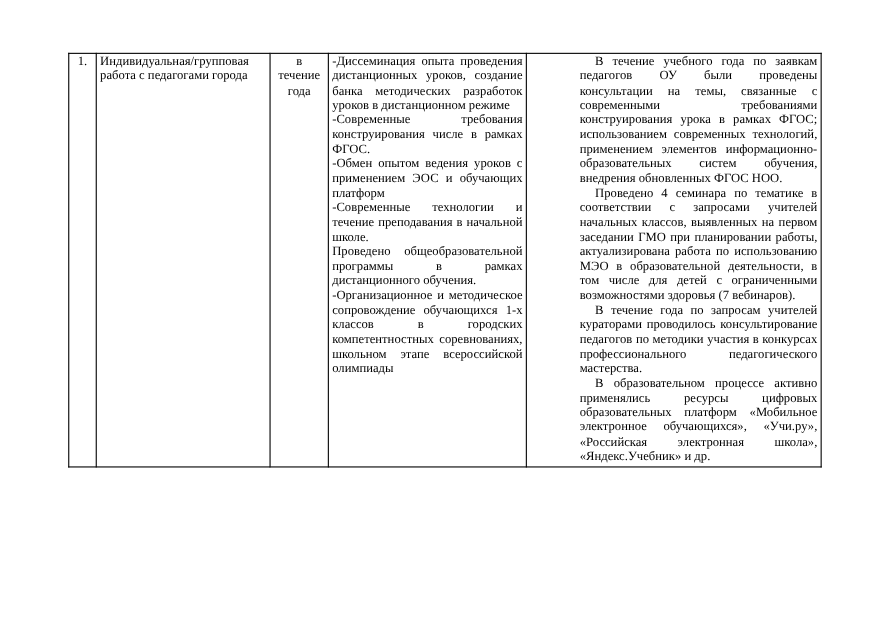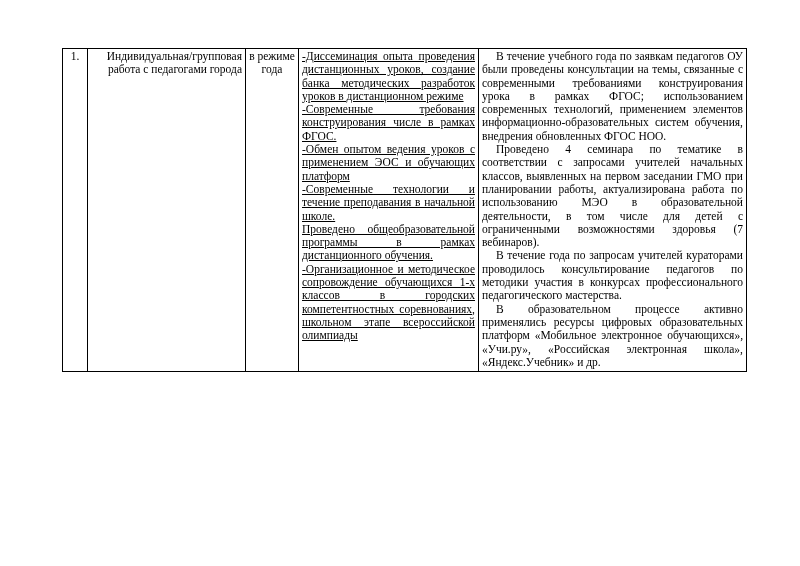--- a/index.html
+++ b/index.html
@@ -25,49 +25,50 @@
     table-layout: fixed;
   }
   table.doc-table td {
     border: 1px solid #000000;
     vertical-align: top;
     padding: 1px 3px 2px 3px;
     font-size: 11.5px;
     line-height: 13.3px;
   }
   td.c-num   { text-align: center; }
-  td.c-act   { text-align: right; }
+  td.c-act   { text-align: left; }
   td.c-time  { text-align: center; }
-  td.c-topics  { text-align: justify; text-decoration: underline; }
+  td.c-topics  { text-align: justify; }
   td.c-results { text-align: justify; }
   td p {
     margin: 0;
     padding: 0;
   }
   td.c-results p {
     text-indent: 14px;
+    margin-left: 45px;
   }
 </style>
 </head>
 <body>
 
 <div class="page">
   <table class="doc-table">
     <colgroup>
       <col style="width:25px">
       <col style="width:158px">
       <col style="width:53px">
       <col style="width:180px">
       <col style="width:268px">
     </colgroup>
     <tbody>
       <tr>
         <td class="c-num">1.</td>
         <td class="c-act">Индивидуальная/групповая работа с педагогами города</td>
-        <td class="c-time">в режиме года</td>
+        <td class="c-time">в течение года</td>
         <td class="c-topics">
           <p>-Диссеминация опыта проведения дистанционных уроков, создание банка методических разработок уроков в дистанционном режиме</p>
           <p>-Современные требования конструирования числе в рамках ФГОС.</p>
           <p>-Обмен опытом ведения уроков с применением ЭОС и обучающих платформ</p>
           <p>-Современные технологии и течение преподавания в начальной школе.</p>
           <p>Проведено общеобразовательной программы в рамках дистанционного обучения.</p>
           <p>-Организационное и методическое сопровождение обучающихся 1-х классов в городских компетентностных соревнованиях, школьном этапе всероссийской олимпиады</p>
         </td>
         <td class="c-results">
           <p>В течение учебного года по заявкам педагогов ОУ были проведены консультации на темы, связанные с современными требованиями конструирования урока в рамках ФГОС; использованием современных технологий, применением элементов информационно-образовательных систем обучения, внедрения обновленных ФГОС НОО.</p>

